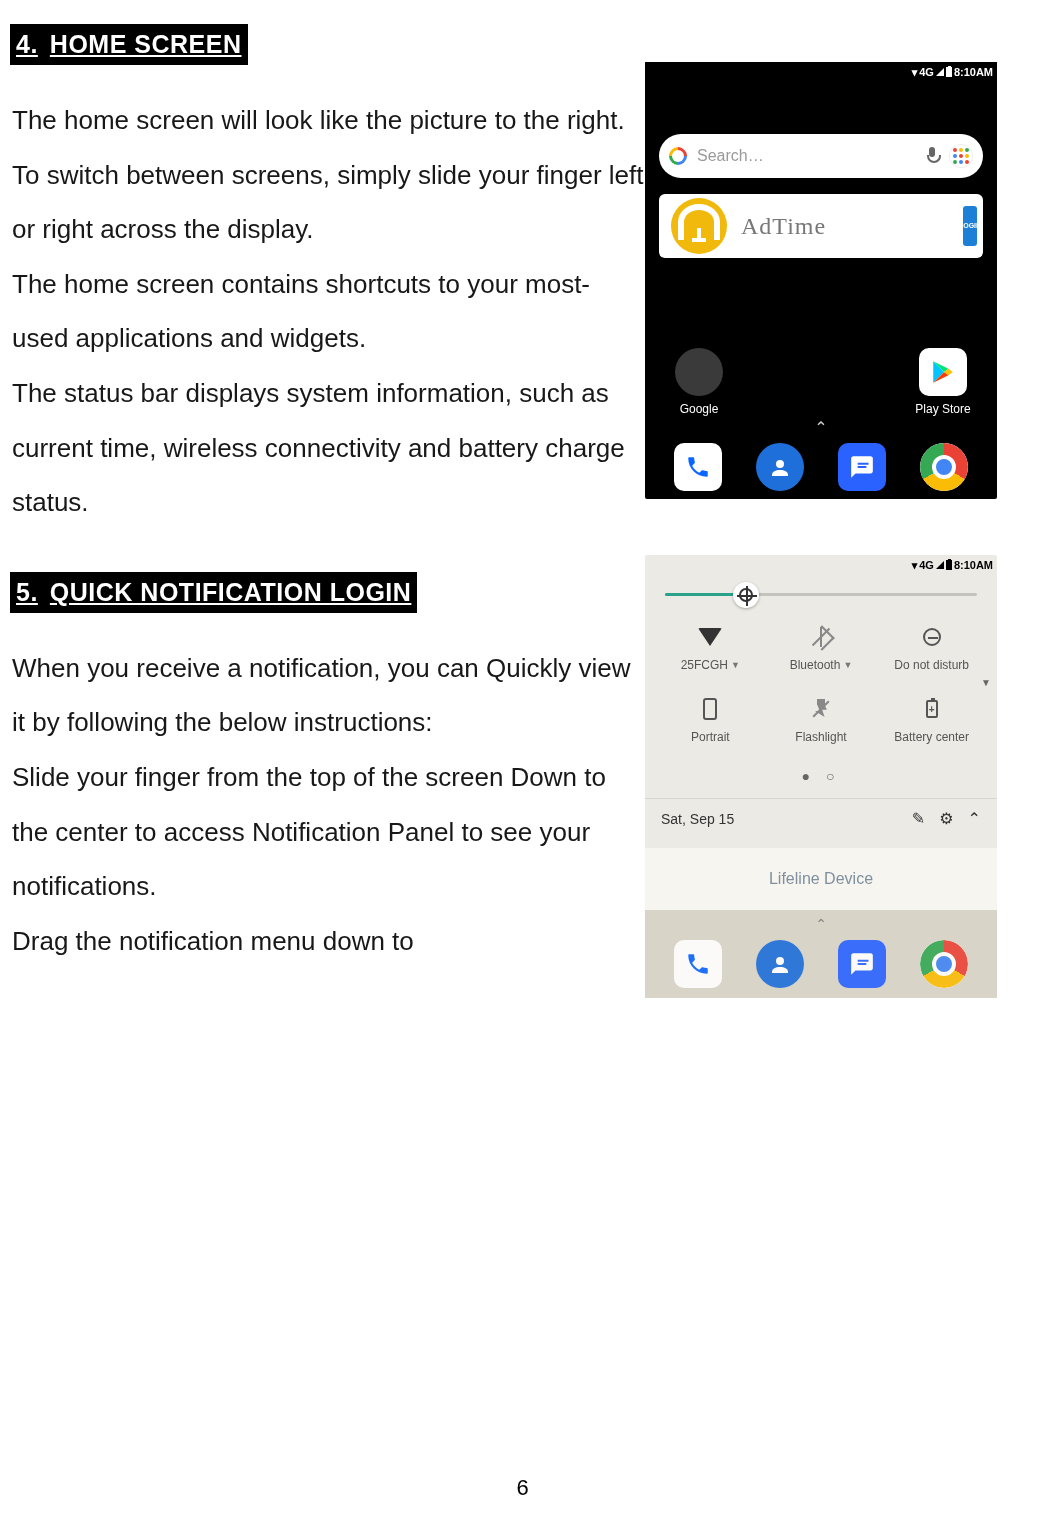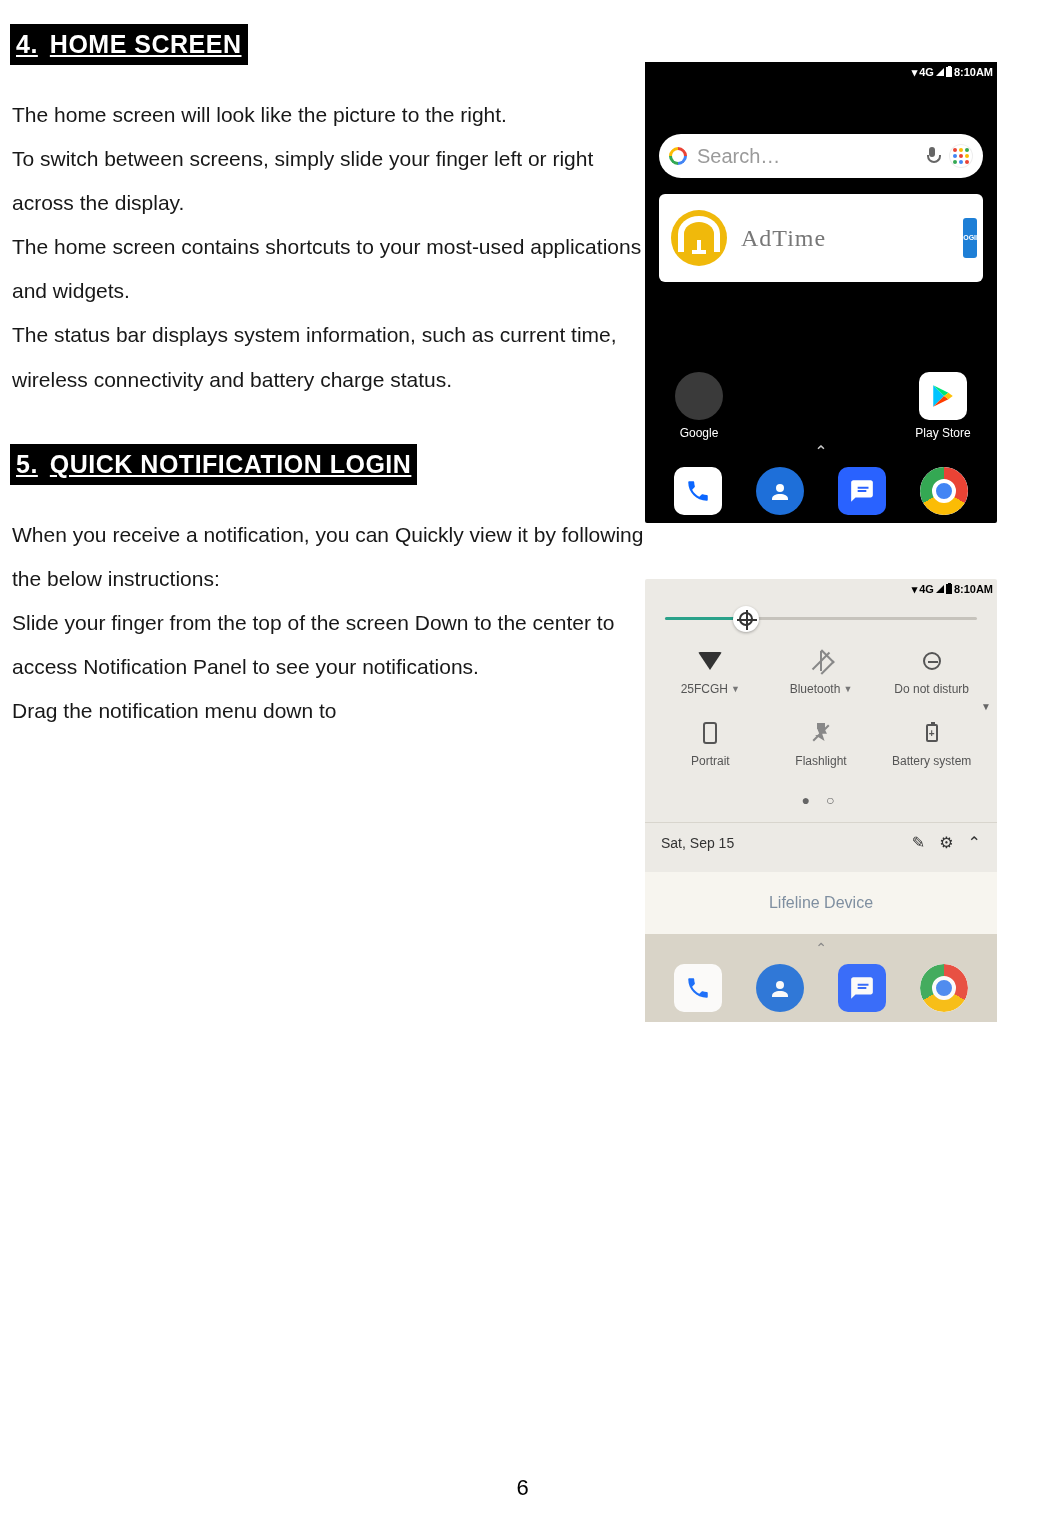--- a/index.html
+++ b/index.html
@@ -23,21 +23,21 @@
     color: #fff;
     font-weight: bold;
     font-size: 25px;
     padding: 6px 6px;
     margin-bottom: 28px;
     text-decoration: underline;
     letter-spacing: 0.5px;
   }
   .section-heading .num { margin-right: 12px; }
   .body-text {
-    font-size: 21px;
+    font-size: 26px;
     line-height: 2.1;
     color: #181818;
     padding-left: 2px;
   }
   .section { margin-bottom: 42px; }
   .page-number {
     position: absolute;
     bottom: 18px;
     left: 0; right: 0;
     text-align: center;
@@ -80,35 +80,35 @@
     align-items: center;
     padding: 0 10px;
     gap: 10px;
     color: #888;
     box-shadow: 0 1px 4px rgba(0,0,0,.3);
   }
   .g-simple { width:18px;height:18px;border-radius:50%;border:3px solid transparent;
     border-top-color:#ea4335;border-right-color:#4285f4;border-bottom-color:#34a853;border-left-color:#fbbc05;
     transform:rotate(45deg);
   }
-  .search-pill .search-text { flex:1; font-size:20px; color:#9a9a9a; }
+  .search-pill .search-text { flex:1; font-size:16px; color:#9a9a9a; }
   .mic-icon { width:14px;height:18px;position:relative; }
   .mic-icon::before { content:"";position:absolute;left:4px;top:0;width:6px;height:10px;background:#666;border-radius:3px; }
   .mic-icon::after { content:"";position:absolute;left:2px;top:8px;width:10px;height:6px;border:2px solid #666;border-top:none;border-radius:0 0 8px 8px; }
   .apps-dots { width:24px;height:24px;border-radius:50%;background:#fff;display:grid;grid-template-columns:repeat(3,4px);grid-template-rows:repeat(3,4px);gap:2px;align-content:center;justify-content:center;box-shadow:inset 0 0 0 1px #eee; }
   .apps-dots span { width:4px;height:4px;border-radius:50%; }
   .apps-dots span:nth-child(1){background:#ea4335}.apps-dots span:nth-child(2){background:#fbbc05}.apps-dots span:nth-child(3){background:#34a853}
   .apps-dots span:nth-child(4){background:#4285f4}.apps-dots span:nth-child(5){background:#ea4335}.apps-dots span:nth-child(6){background:#fbbc05}
   .apps-dots span:nth-child(7){background:#34a853}.apps-dots span:nth-child(8){background:#4285f4}.apps-dots span:nth-child(9){background:#ea4335}
 
   .widget-card {
     margin: 16px 14px 90px;
     background: #fff;
     border-radius: 6px;
-    height: 88px;
+    height: 64px;
     display: flex;
     align-items: center;
     padding: 0 12px;
     gap: 14px;
     color: #666;
     position: relative;
   }
   .adtime-icon { width:56px;height:56px;border-radius:50%;background:#f0b90b;display:flex;align-items:center;justify-content:center;position:relative; }
   .adtime-icon::before { content:"";width:30px;height:30px;border-radius:50% 50% 0 0;border:6px solid #fff;border-bottom:none;position:absolute;top:6px; }
   .adtime-icon::after { content:"";position:absolute;bottom:12px;width:4px;height:14px;background:#fff; }
@@ -349,21 +349,21 @@
             </div>
           <div class="qs-label">
               <span>Flashlight</span>
             </div>
         </div>
         <div class="qs-item">
           <div class="qs-icon">
               <div class="battery-shape"></div>
             </div>
           <div class="qs-label">
-              <span>Battery system</span>
+              <span>Battery center</span>
             </div>
         </div>
         <span class="qs-more">▼</span>
       </div>
       <div class="page-dots">● ○</div>
       <div class="date-row">
         <span>Sat, Sep 15</span>
         <span class="spacer"></span>
         <span class="ic">✎</span>
         <span class="ic">⚙</span>

